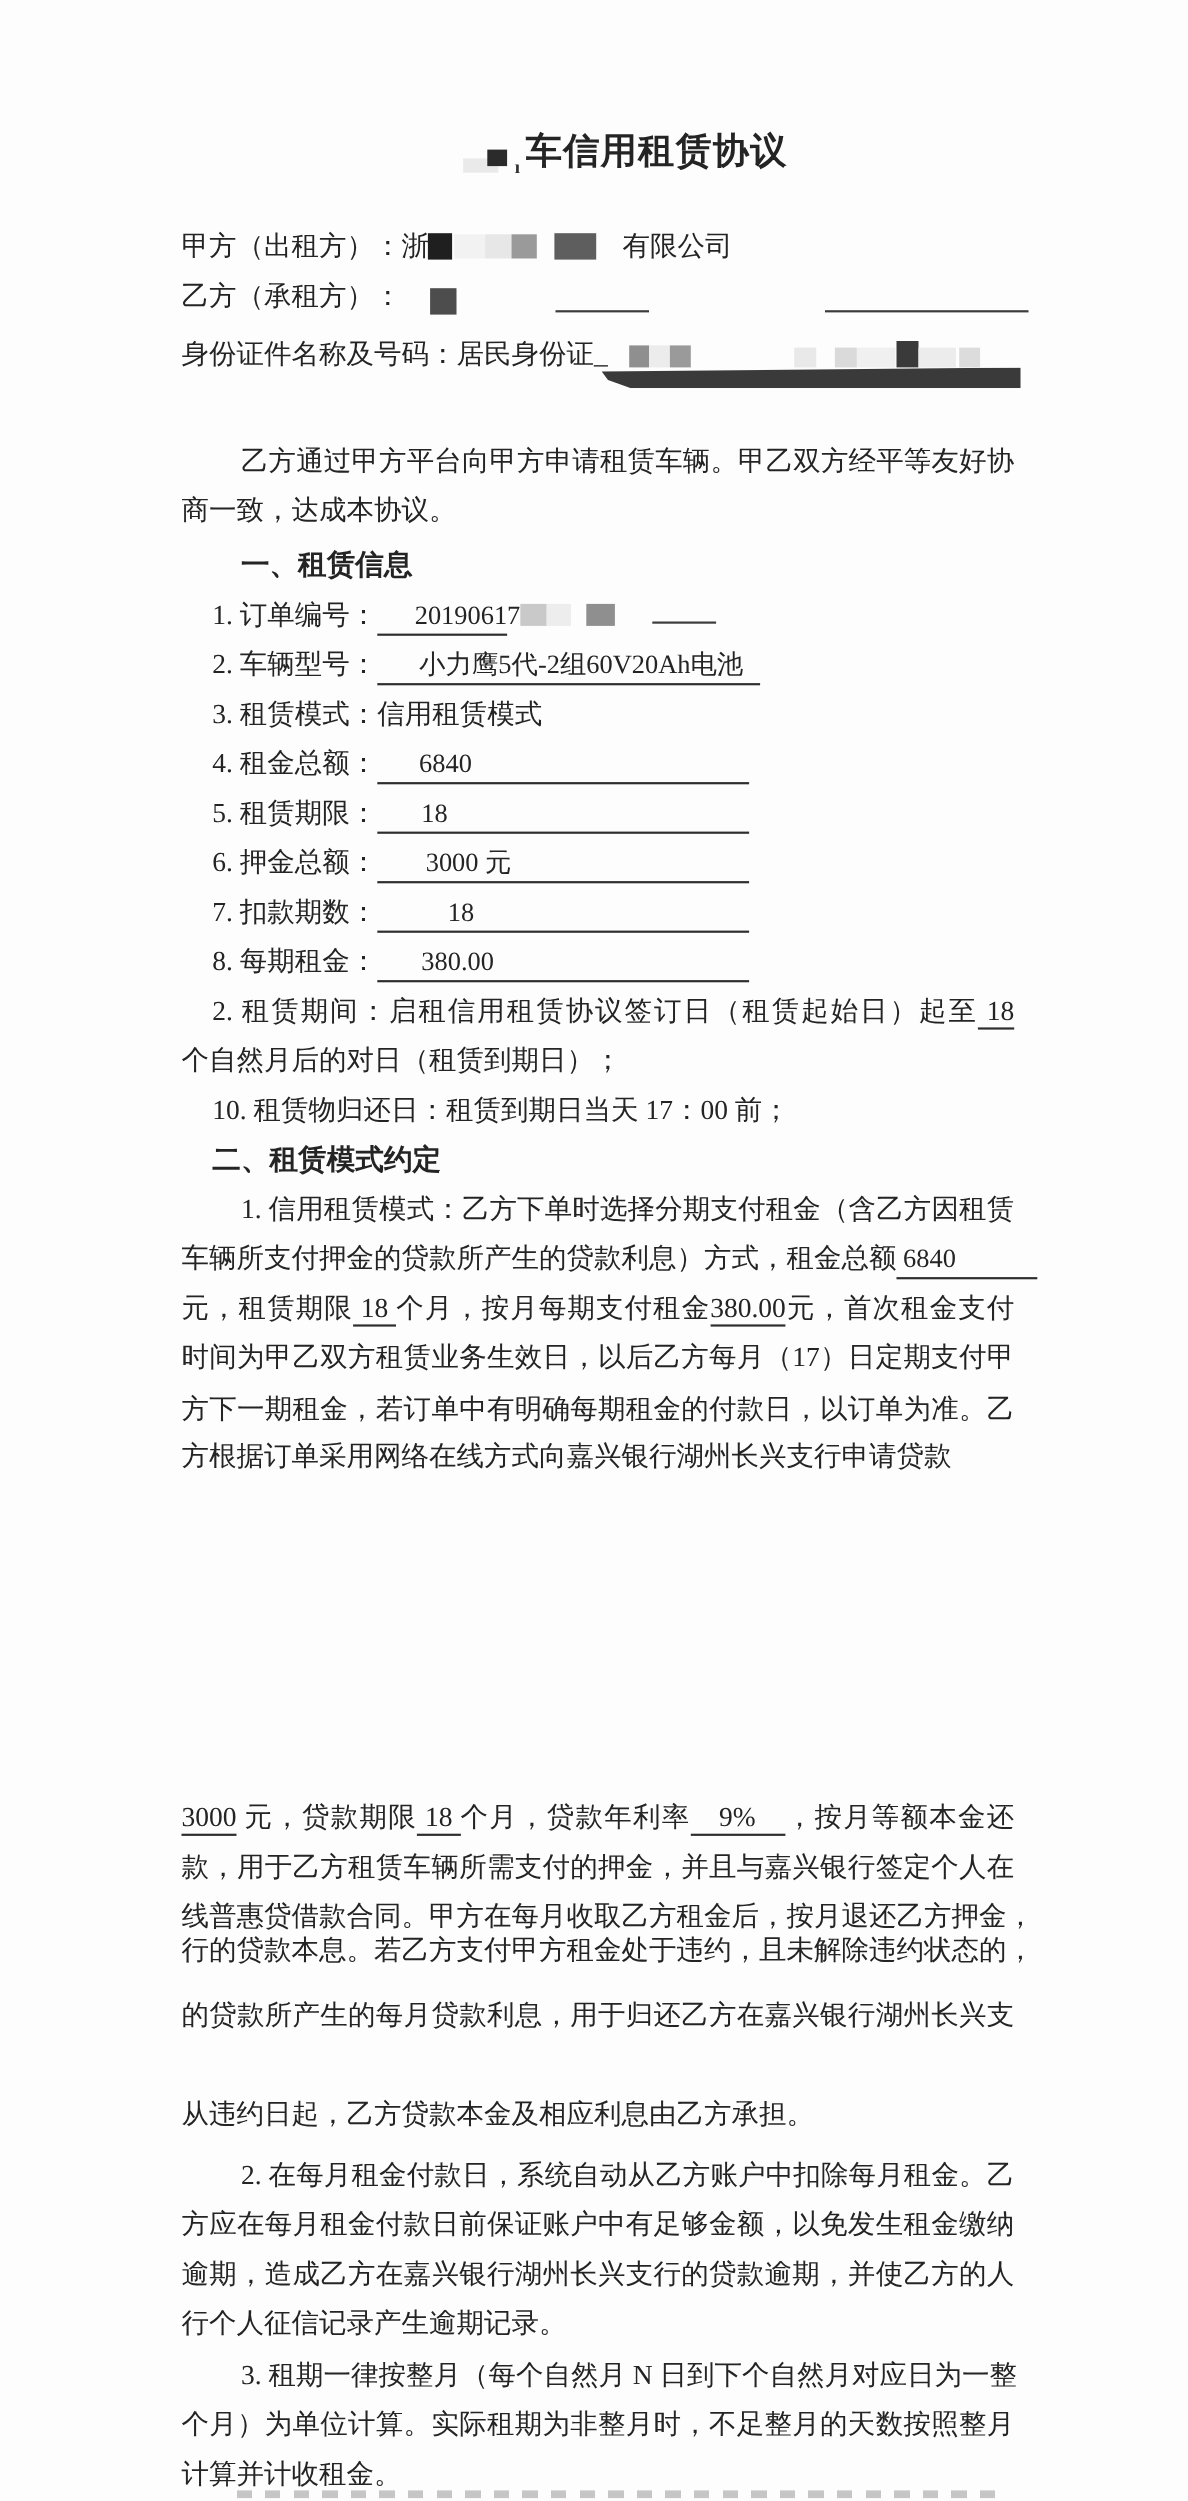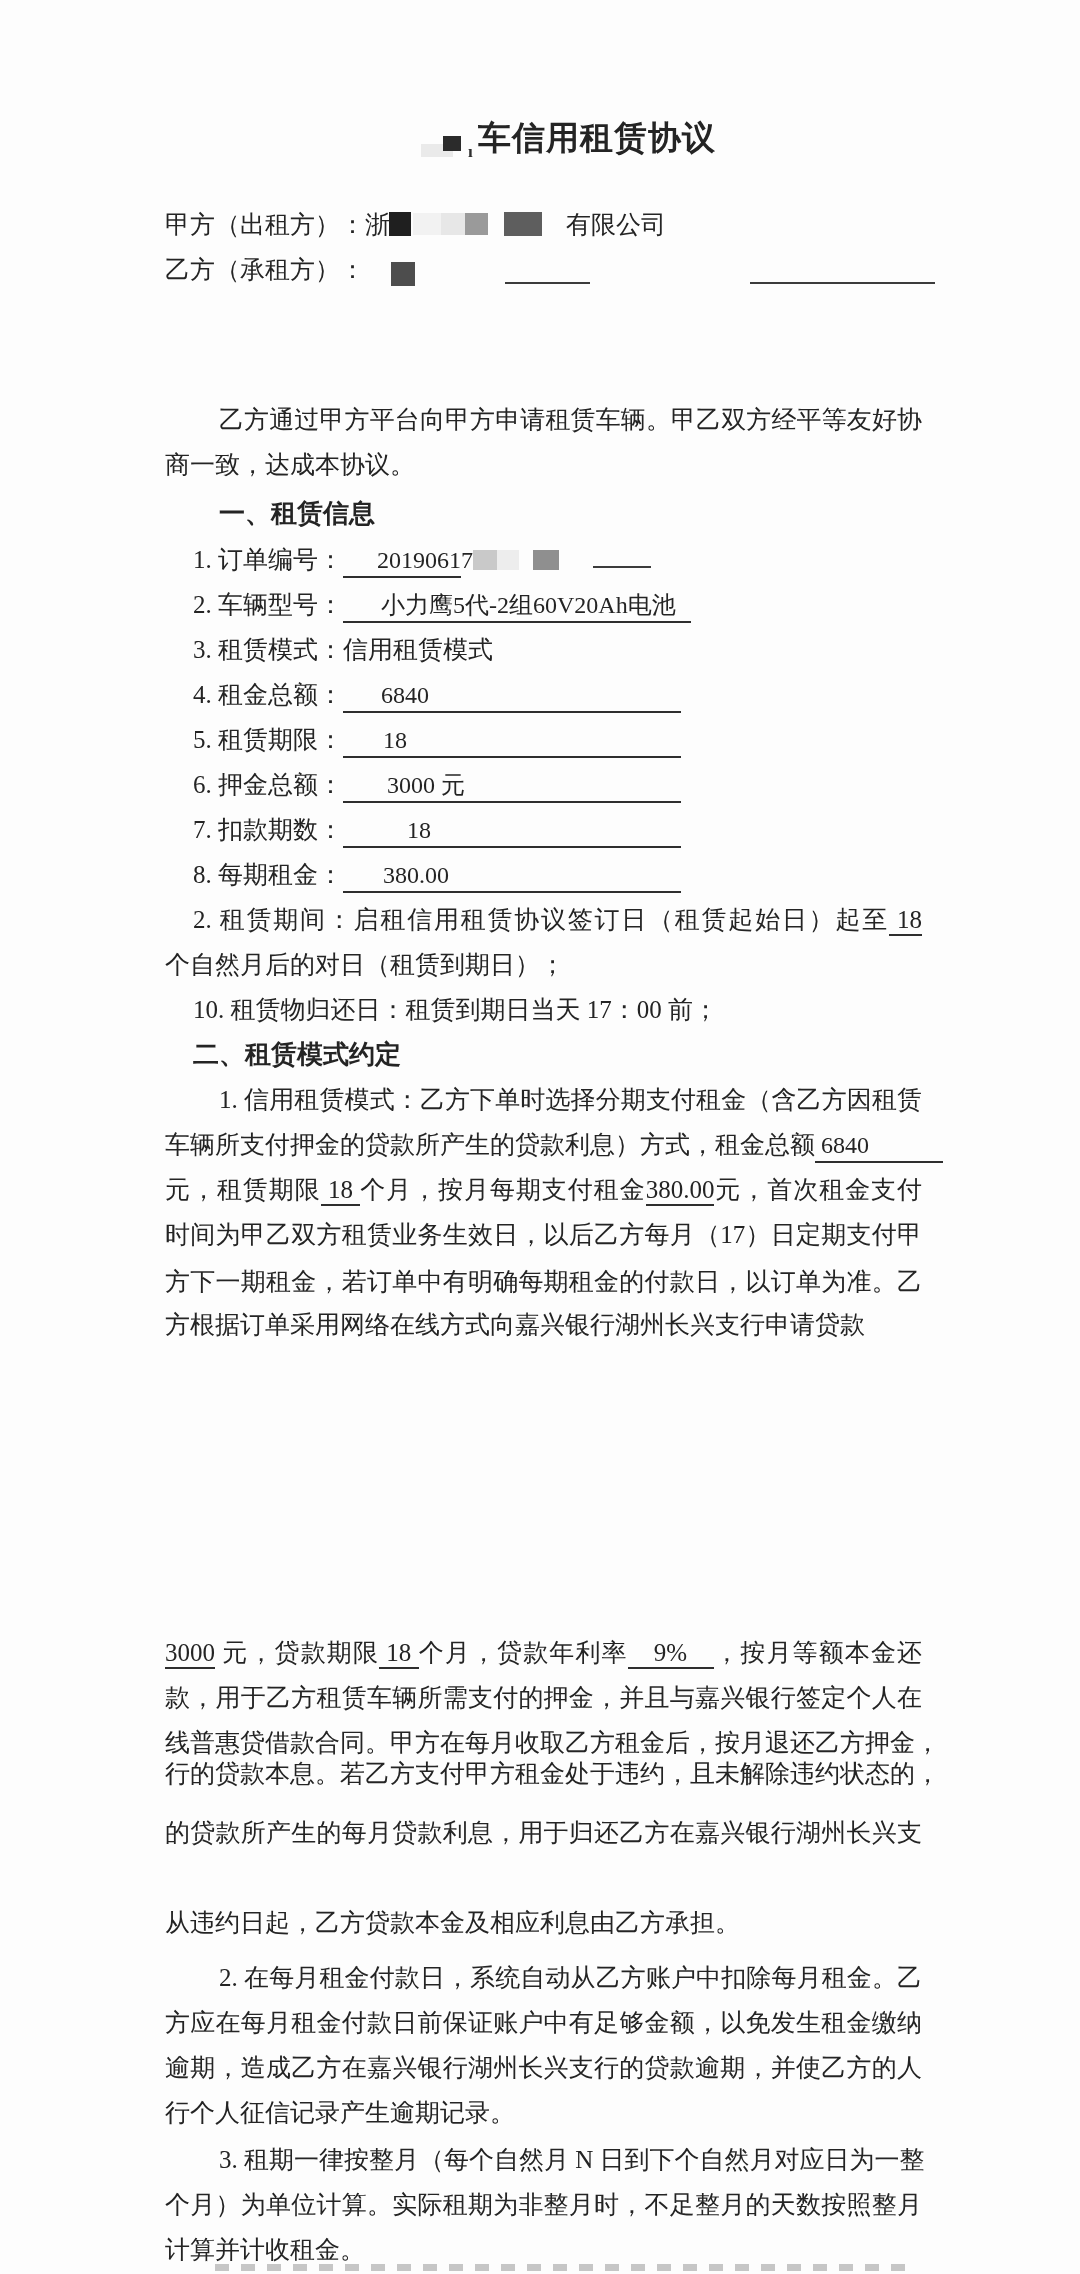--- a/index.html
+++ b/index.html
@@ -52,20 +52,33 @@
   <div class="ln" style="top:205px">
     <span>甲方（出租方）：浙</span>
     <span class="blk" style="left:224px;top:7px;width:22px;height:24px;background:#1f1f1f"></span>
     <span class="blk" style="left:248px;top:8px;width:28px;height:22px;background:#f2f2f2"></span>
     <span class="blk" style="left:276px;top:8px;width:24px;height:22px;background:#e7e7e7"></span>
     <span class="blk" style="left:300px;top:8px;width:23px;height:22px;background:#9a9a9a"></span>
     <span class="blk" style="left:339px;top:7px;width:38px;height:24px;background:#5e5e5e"></span>
     <span class="blk" style="left:401px;top:0">有限公司</span>
   </div>
 
+  <div class="ln" style="top:303px">
+    <span>身份证件名称及号码：居民身份证_</span>
+    <span class="blk" style="left:407px;top:11px;width:18px;height:20px;background:#8f8f8f"></span>
+    <span class="blk" style="left:425px;top:11px;width:19px;height:20px;background:#ececec"></span>
+    <span class="blk" style="left:444px;top:11px;width:19px;height:20px;background:#9a9a9a"></span>
+    <span class="blk" style="left:557px;top:13px;width:20px;height:18px;background:#e9e9e9"></span>
+    <span class="blk" style="left:594px;top:13px;width:20px;height:18px;background:#dadada"></span>
+    <span class="blk" style="left:614px;top:13px;width:35px;height:18px;background:#f0f0f0"></span>
+    <span class="blk" style="left:650px;top:7px;width:20px;height:24px;background:#3a3a3a"></span>
+    <span class="blk" style="left:670px;top:13px;width:34px;height:18px;background:#ececec"></span>
+    <span class="blk" style="left:707px;top:13px;width:19px;height:18px;background:#dcdcdc"></span>
+    <span class="bar"></span>
+  </div>
 
   <div class="ln ind j" style="top:400px">乙方通过甲方平台向甲方申请租赁车辆。甲乙双方经平等友好协</div>
   <div class="ln" style="top:445px">商一致，达成本协议。</div>
 
   <div class="ln hd ind" style="top:494px">一、租赁信息</div>
 
   <div class="ln ind2" style="top:540px">
     <span>1. 订单编号：</span><span class="uf w118 pl6">201906171</span><span class="ib" style="width:24px;height:20px;background:#c9c9c9;margin-left:12px"></span><span class="ib" style="width:22px;height:20px;background:#ededed"></span><span class="ib" style="width:26px;height:20px;background:#8f8f8f;margin-left:14px"></span><span class="bl2"></span>
   </div>
   <div class="ln ind2" style="top:585px">

